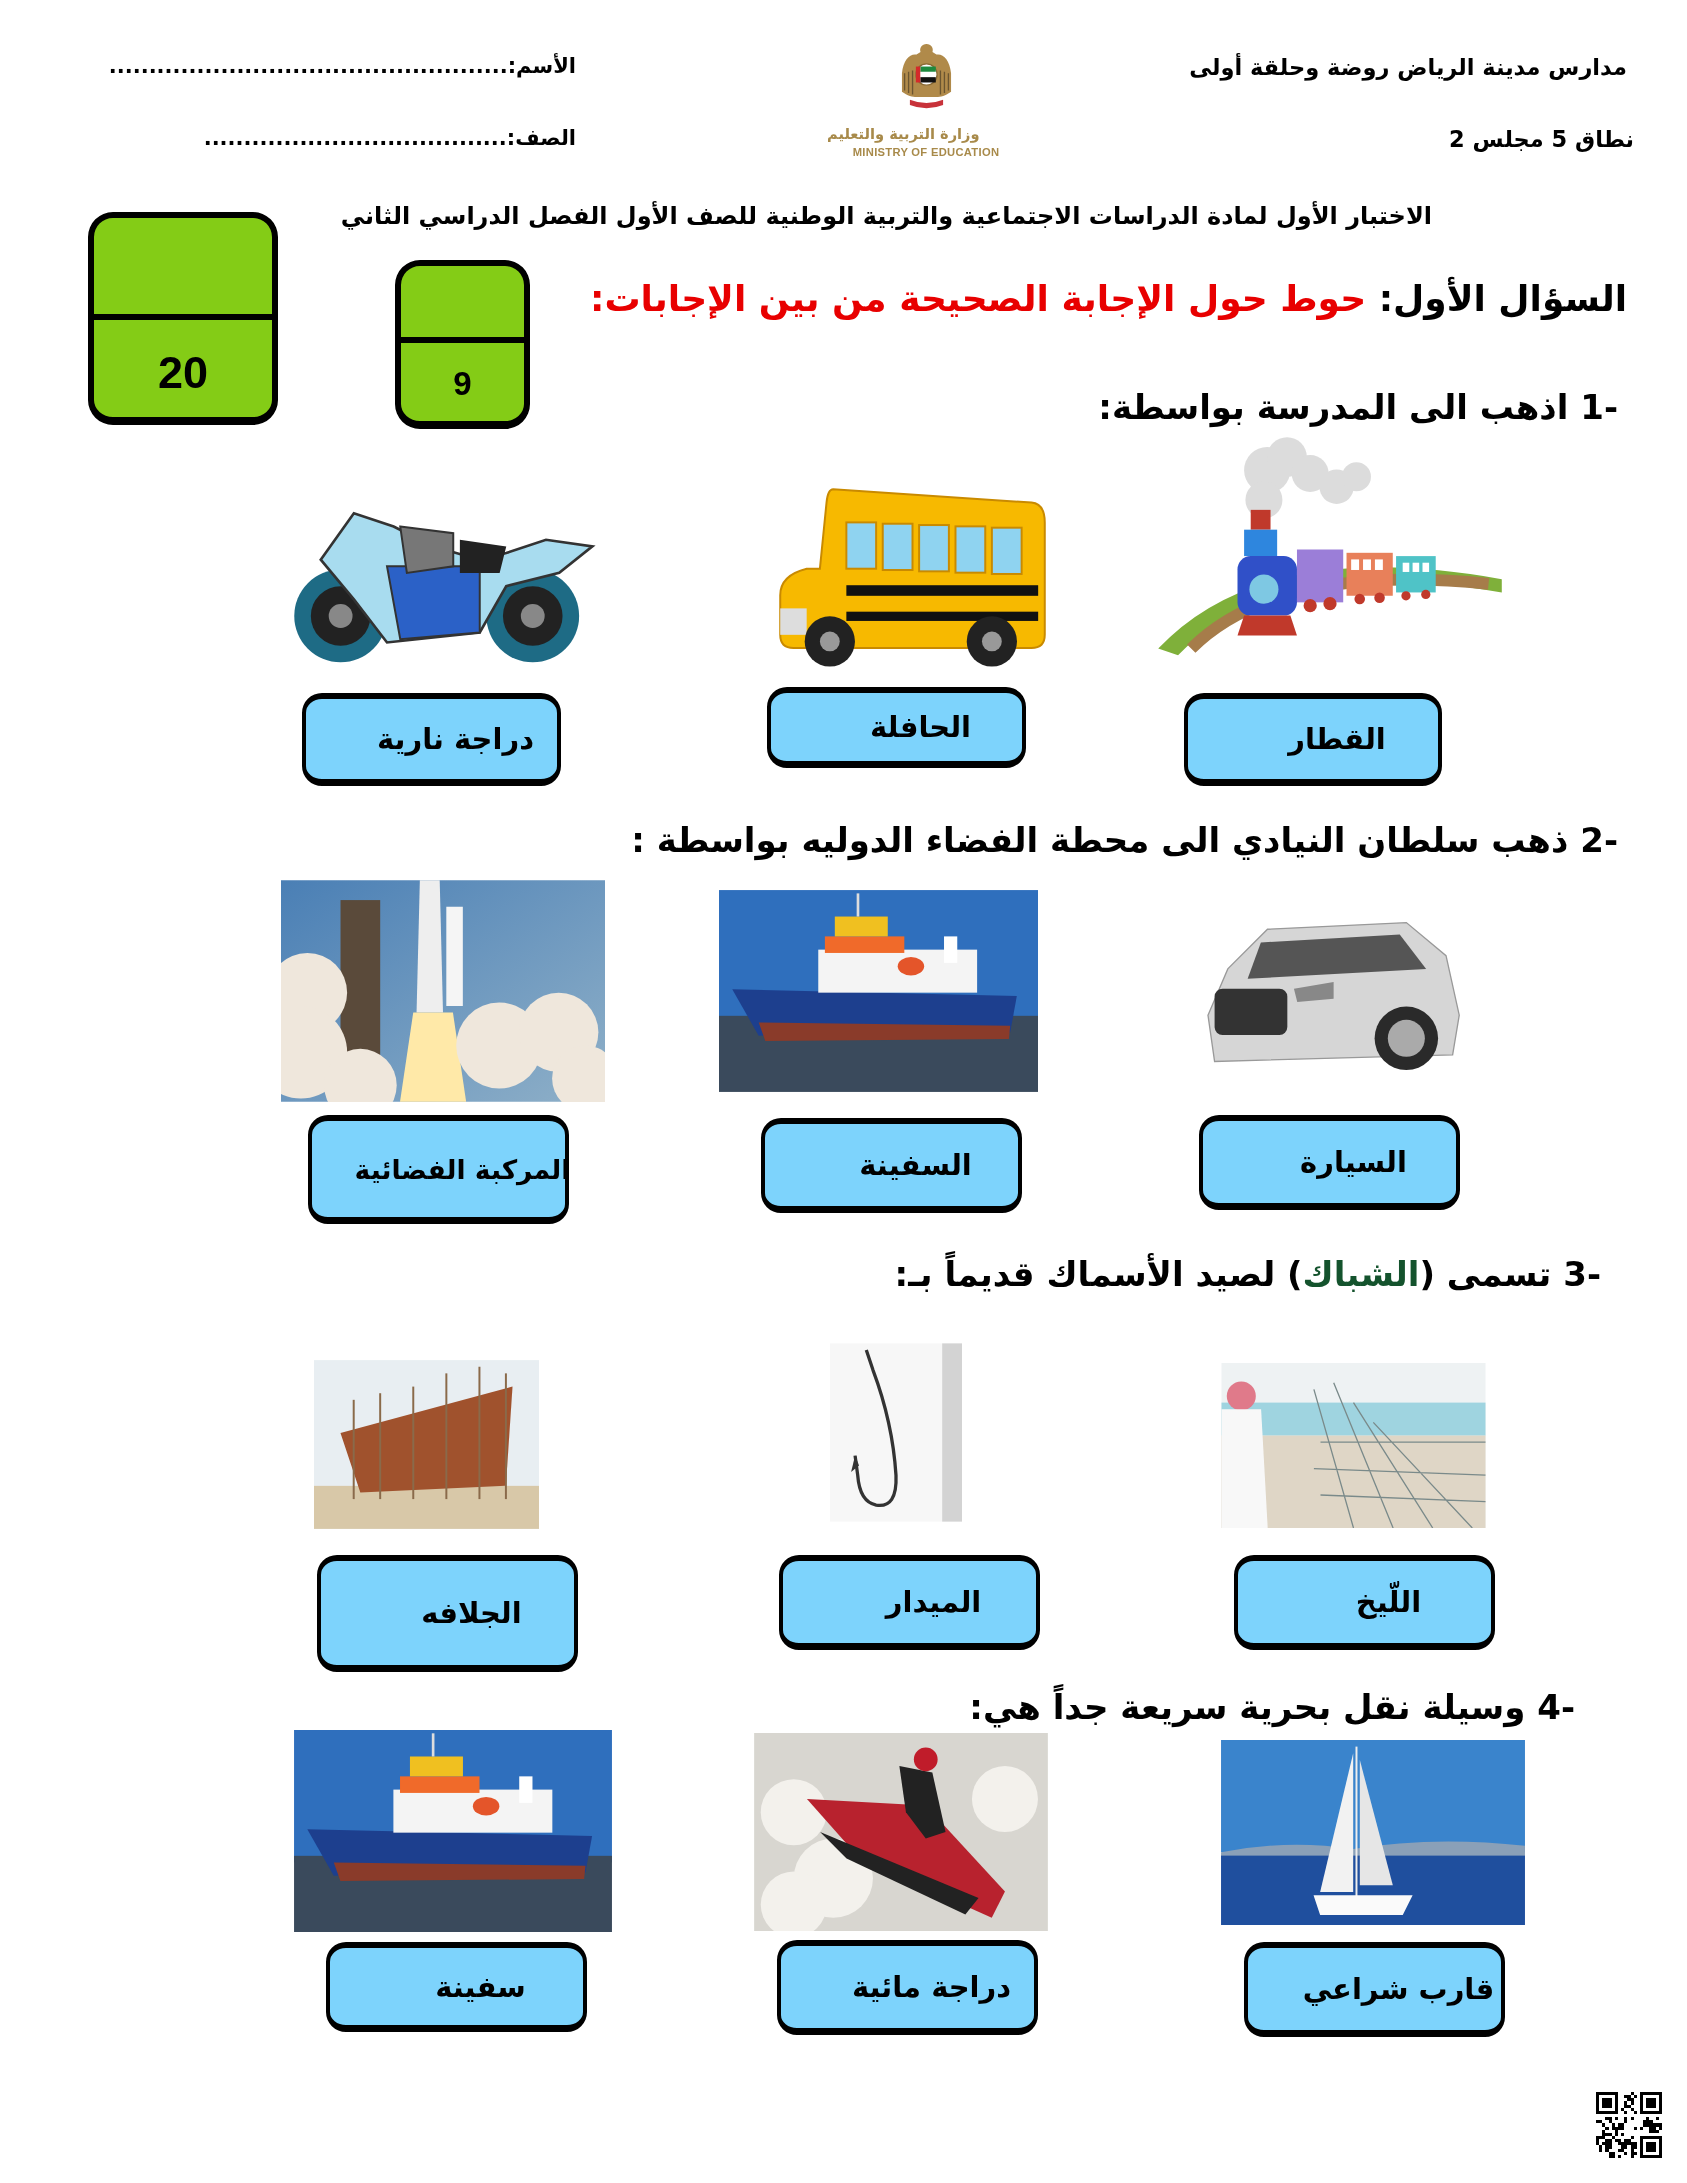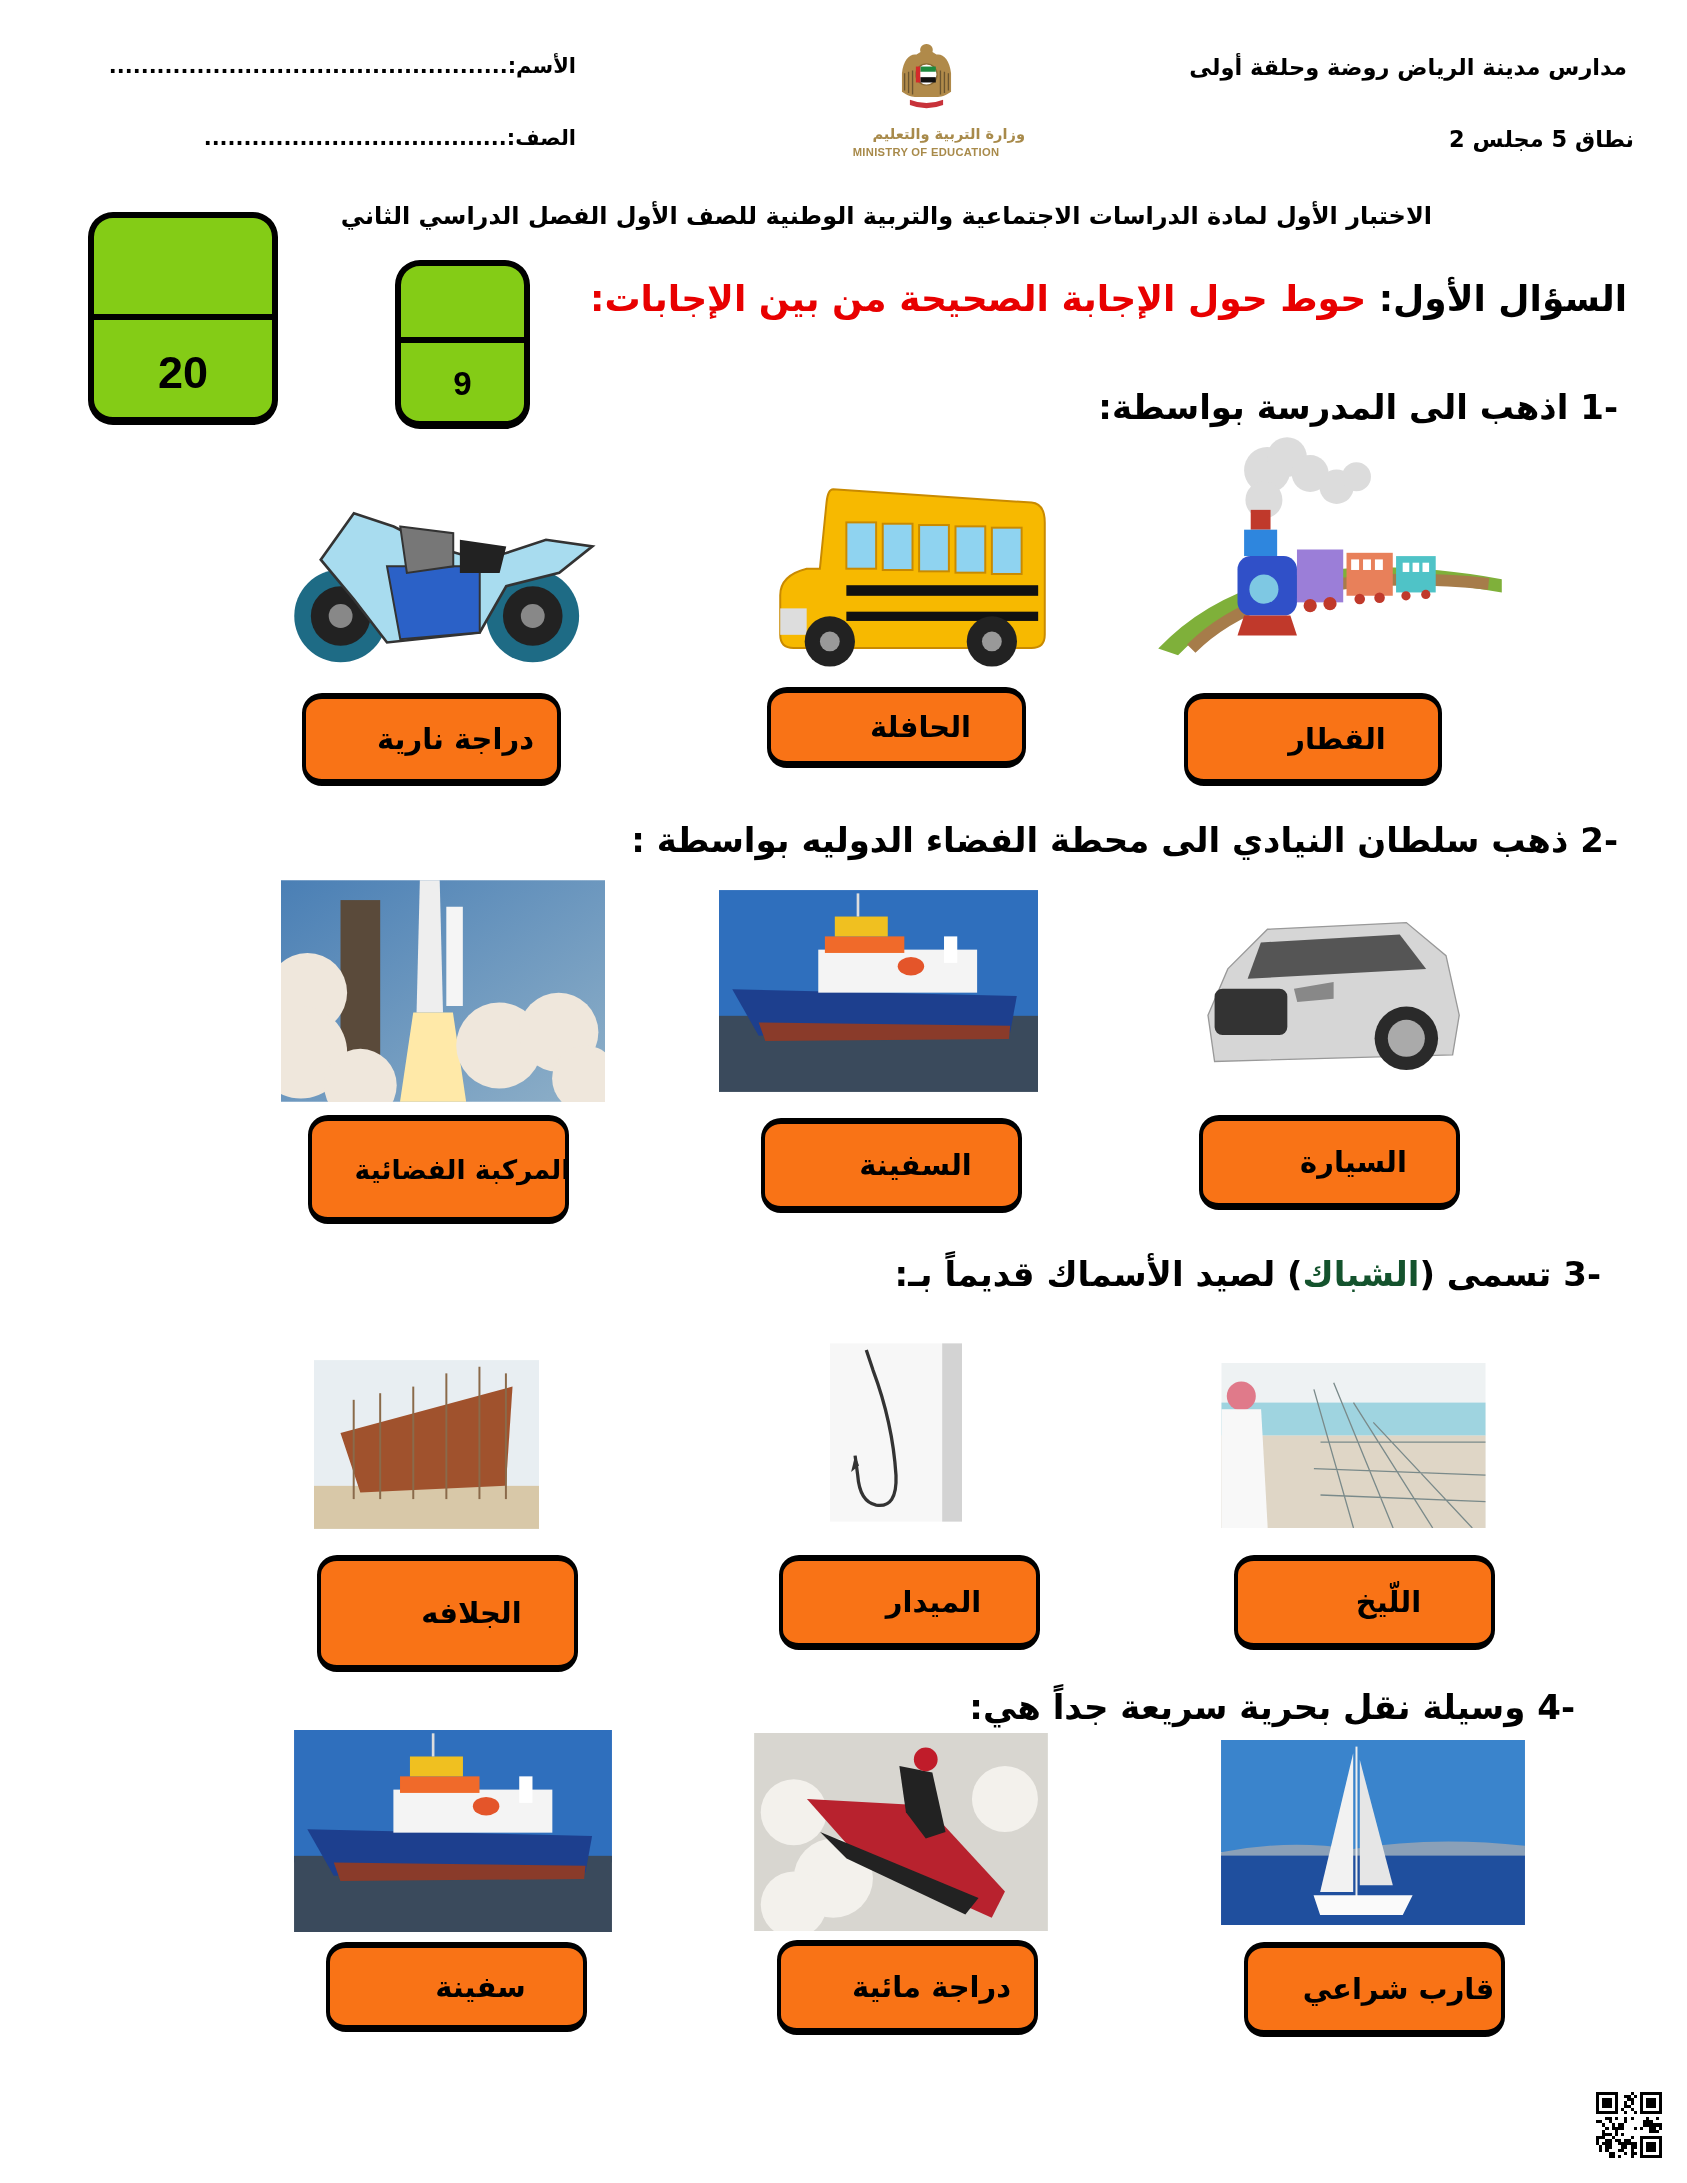--- a/index.html
+++ b/index.html
@@ -12,21 +12,21 @@
   .exam-title { font-weight: bold; font-size: 24px; white-space: nowrap; direction: rtl; }
   .q-main { font-weight: bold; font-size: 36px; white-space: nowrap; direction: rtl; }
   .q-main .red { color: #e80000; }
   .q-sub { font-weight: bold; font-size: 34px; white-space: nowrap; direction: rtl; }
   .q-sub .red { color: #14532d; }
 
   .score-box { border: 6px solid #000; border-radius: 25px; border-bottom-width: 8.6px; background: #84cc16; }
   .score-box .divider { position: absolute; left: 0; right: 0; height: 6px; background: #000; }
   .score-box .val { position: absolute; left: 0; right: 0; text-align: center; font-weight: bold; font-family: "Liberation Sans", sans-serif; }
 
-  .ans-box { border: 4px solid #000; border-top-width: 6.6px; border-bottom-width: 7.3px; border-radius: 20px; background: #f97316;
+  .ans-box { border: 4px solid #000; border-top-width: 6.6px; border-bottom-width: 7.3px; border-radius: 20px; background: #7dd3fc;
              display: flex; align-items: center; justify-content: center; font-weight: bold; font-size: 29px; direction: rtl; white-space: nowrap; padding-left: 48px; }
 
   .pic { overflow: hidden; }
   .qr { display: grid; grid-template-columns: repeat(21, 1fr); grid-template-rows: repeat(21, 1fr); }
   .qr span { background: transparent; }
   .qr span.on { background: #000; }
 </style>
 </head>
 <body>
 
@@ -44,21 +44,21 @@
   <svg width="73" height="73" viewBox="0 0 110 110" style="position:absolute; left:63px; top:0;">
     <path d="M55 6 C48 6 44 12 46 18 L40 22 C30 20 20 30 18 50 L18 78 C26 84 34 86 40 86 L70 86 C76 86 84 84 92 78 L92 50 C90 30 80 20 70 22 L64 18 C66 12 62 6 55 6Z" fill="#b08a4a"></path>
     <path d="M22 50 L22 76 M28 48 L28 80 M34 46 L34 82 M76 46 L76 82 M82 48 L82 80 M88 50 L88 76" stroke="#6b5530" stroke-width="2"></path>
     <circle cx="55" cy="52" r="16" fill="#fff" stroke="#8a6a35" stroke-width="2"></circle>
     <rect x="39" y="40" width="7" height="24" fill="#d42a2a"></rect>
     <rect x="46" y="40" width="23" height="8" fill="#1e8a3e"></rect>
     <rect x="46" y="48" width="23" height="8" fill="#fff"></rect>
     <rect x="46" y="56" width="23" height="8" fill="#111"></rect>
     <path d="M30 90 Q55 100 80 90 L80 98 Q55 108 30 98 Z" fill="#c8323a"></path>
   </svg>
-  <div style="position:absolute; left:0; right:0; top:85px; text-align:right; font-size:14.6px; font-weight:bold; color:#a88a4a; direction:rtl;">وزارة التربية والتعليم</div>
+  <div style="position:absolute; left:0; right:0; top:85px; text-align:left; font-size:14.6px; font-weight:bold; color:#a88a4a; direction:rtl;">وزارة التربية والتعليم</div>
   <div style="position:absolute; left:0; right:0; top:106px; text-align:center; font-size:11.2px; font-weight:bold; color:#a88a4a; font-family:'Liberation Sans', sans-serif; letter-spacing:0.3px;">MINISTRY OF EDUCATION</div>
 </div>
 
 <div class="abs exam-title" style="right:255px; top:202px;">الاختبار الأول لمادة الدراسات الاجتماعية والتربية الوطنية للصف الأول الفصل الدراسي الثاني</div>
 
 <div class="abs score-box" style="left:88px; top:212px; width:190px; height:213px;">
   <div class="divider" style="top:96px;"></div>
   <div class="val" style="top:129px; font-size:45px;">20</div>
 </div>
 <div class="abs score-box" style="left:395px; top:260px; width:135px; height:169px;">

